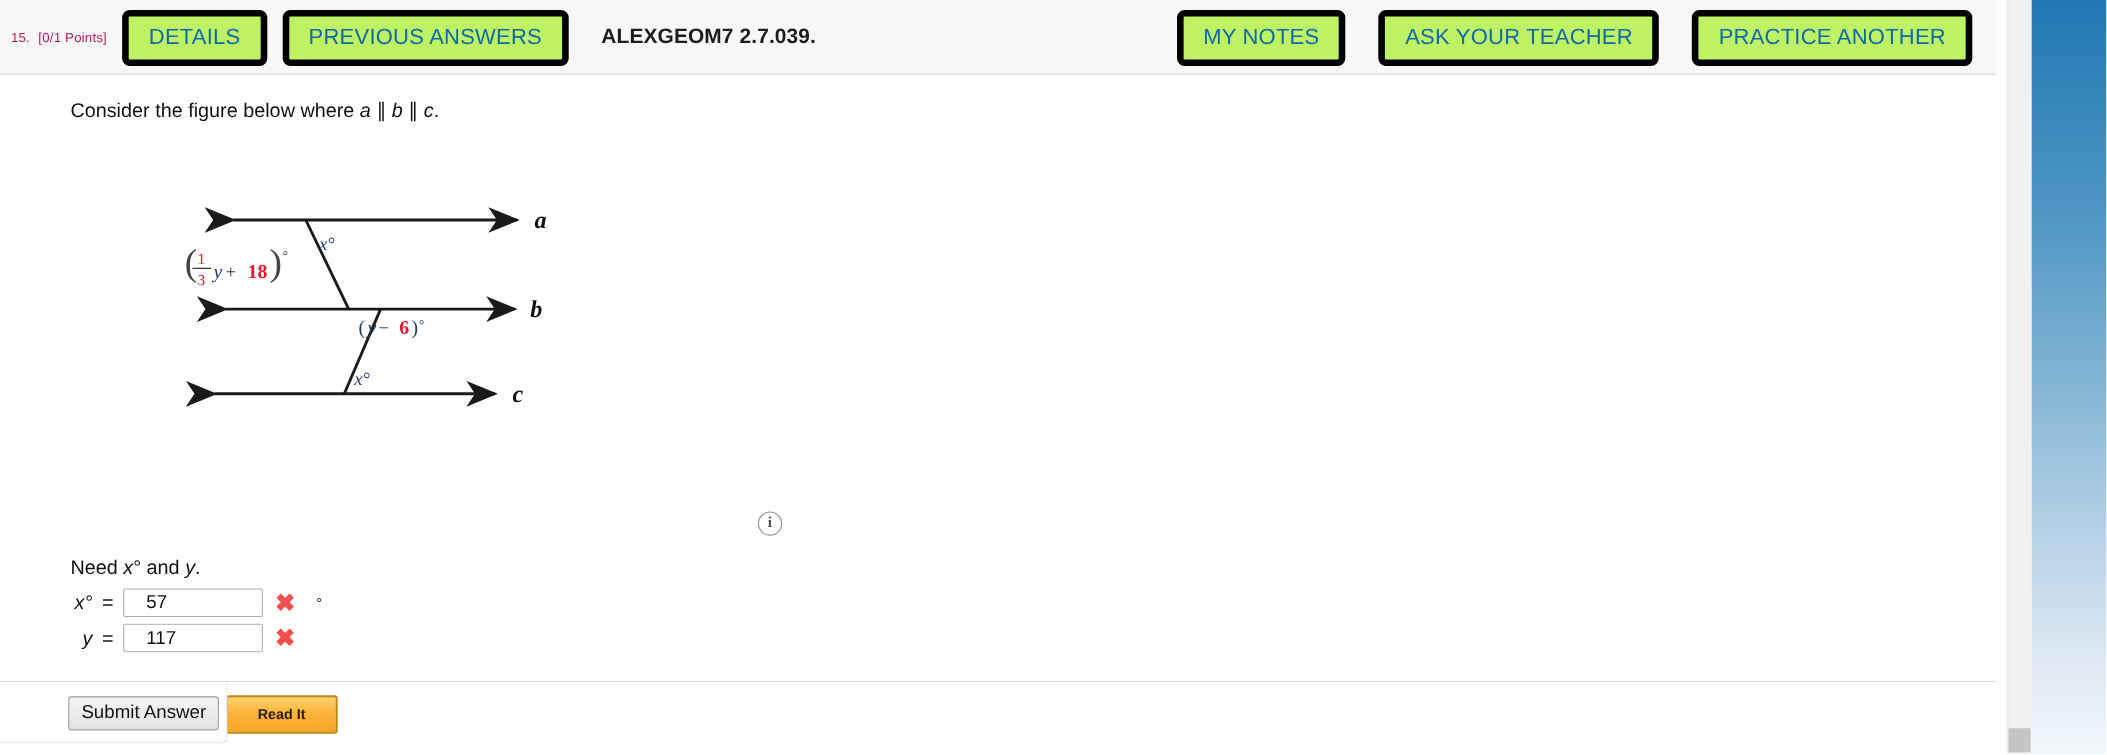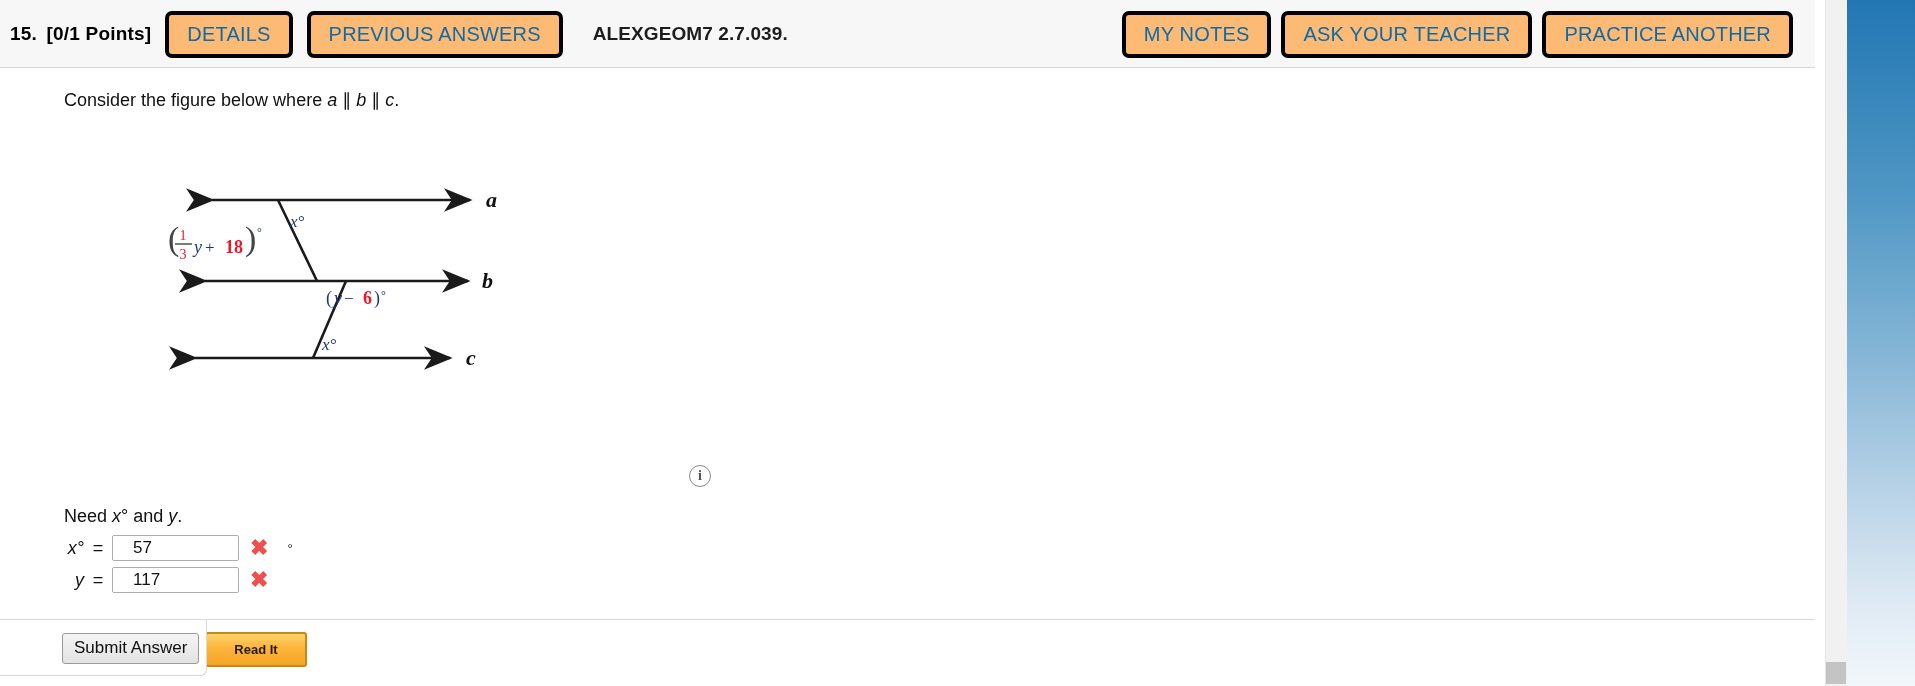--- a/index.html
+++ b/index.html
@@ -61,34 +61,34 @@
     display: flex;
     align-items: center;
     gap: 14px;
   }
   .hdr-right {
     position: absolute;
     right: 38px; top: 0;
     height: 68px;
     display: flex;
     align-items: center;
-    gap: 10px;
+    gap: 30px;
   }
   .pts {
-    font-size: 19px;
-    font-weight: bold;
-    color: #000000;
+    font-size: 12px;
+    font-weight: normal;
+    color: #be185d;
     white-space: nowrap;
     letter-spacing: .2px;
   }
   .qnum { margin-right: 4px; }
   .hdr-btn {
-    border: 4px solid #000000;
+    border: 6px solid #000000;
     border-radius: 7px;
-    background: #fdba74;
+    background: #bef264;
     color: #0f6aa8;
     font-size: 20px;
     font-family: "Liberation Sans", sans-serif;
     padding: 9px 18px 10px;
     line-height: 1;
     white-space: nowrap;
     cursor: pointer;
     letter-spacing: .2px;
   }
   .tag {

